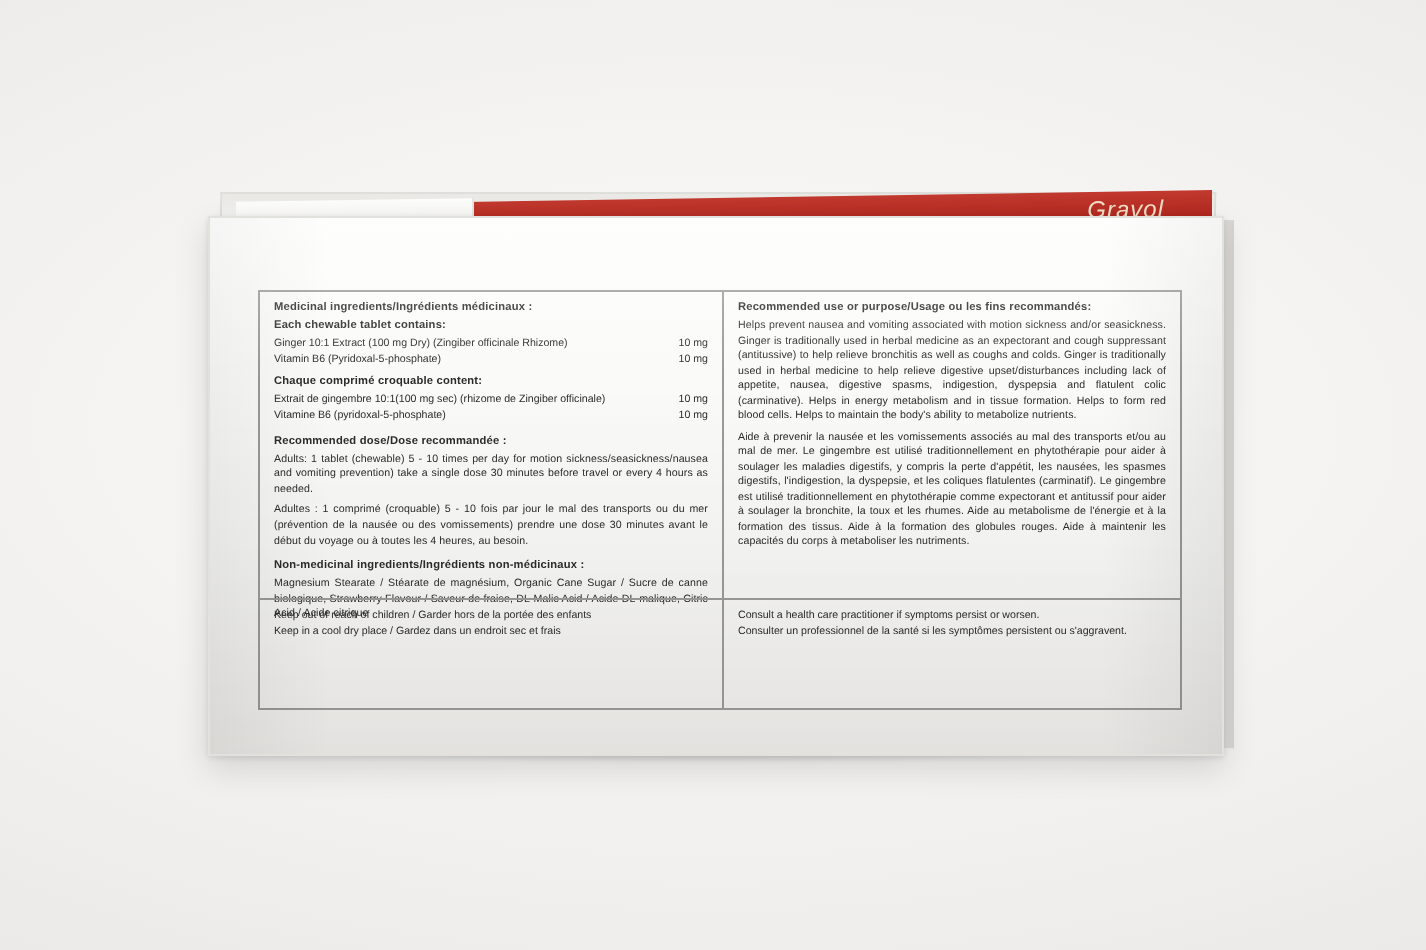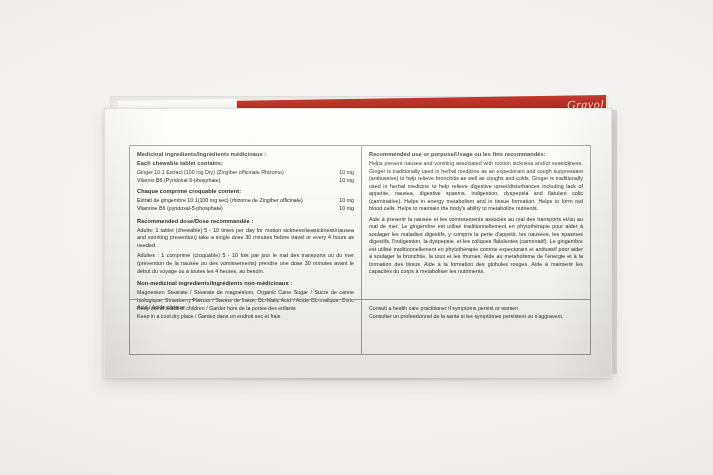--- a/index.html
+++ b/index.html
@@ -55,26 +55,26 @@
     left: 232px;
     top: 98px;
     width: 374px;
     height: 22px;
     background: linear-gradient(180deg, #c2392f 0%, #b1281f 60%, #9c201a 100%);
     transform: skewY(-0.9deg);
     overflow: hidden;
   }
   #brand {
     position: absolute;
-    right: 2px;
+    right: 24px;
     top: 2px;
     color: #f6e7cf;
     font-size: 12px;
     letter-spacing: 0.5px;
-    font-family: Liberation Serif, serif;
+    font-family: Liberation Sans, sans-serif;
     font-style: italic;
     opacity: 0.95;
   }
   
   #flap {
     position: absolute;
     left: 118px;
     top: 100px;
     width: 118px;
     height: 20px;

